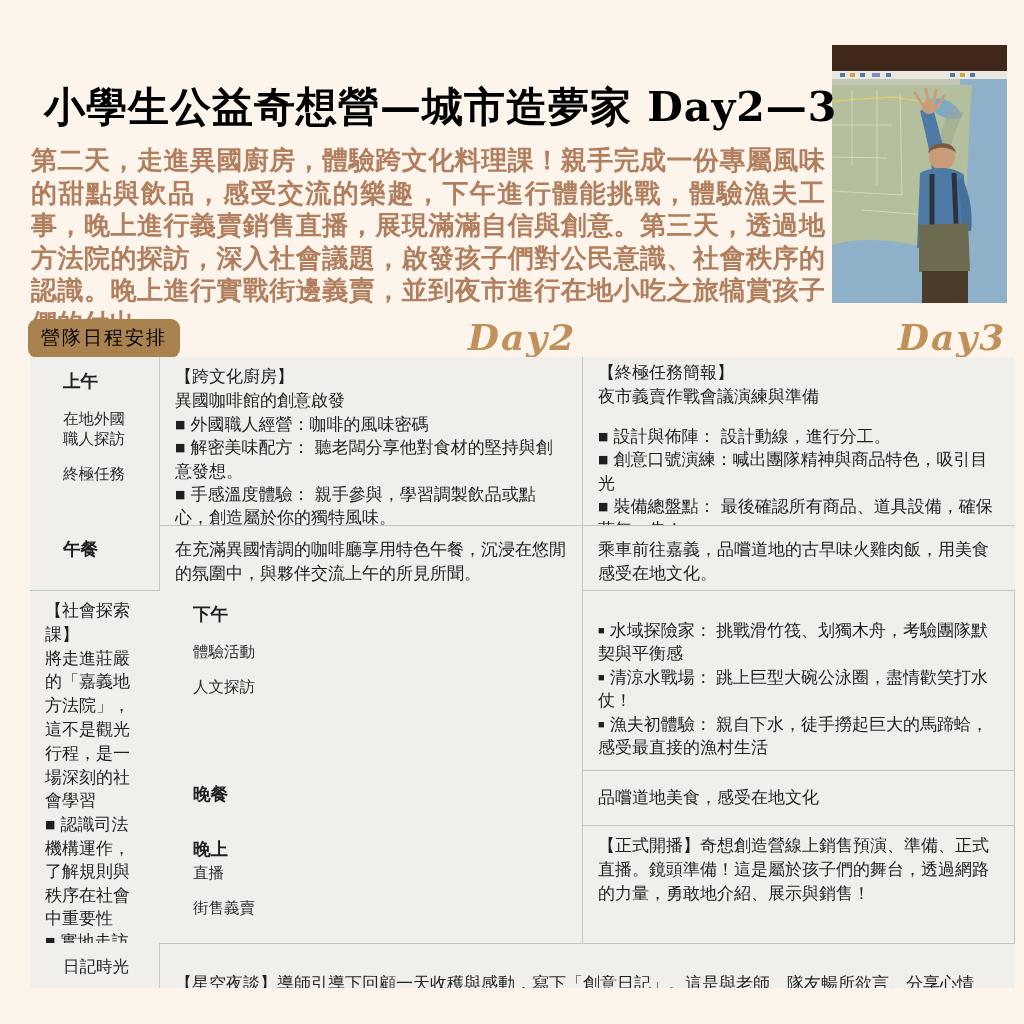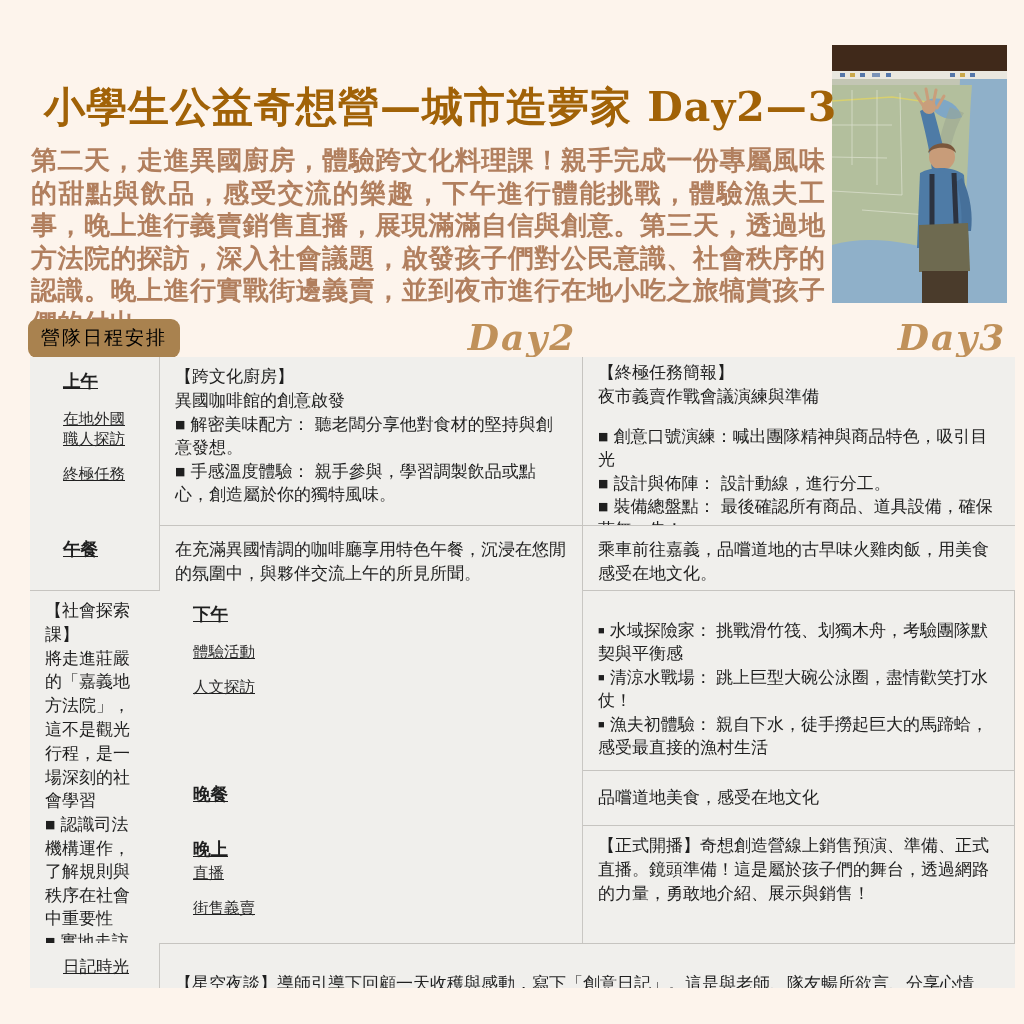--- a/index.html
+++ b/index.html
@@ -3,21 +3,21 @@
 <meta charset="utf-8">
 <style>
   html,body { margin:0; padding:0; }
   .page {
     position:relative; width:1024px; height:1024px;
     background:#fdf4ec; overflow:hidden;
     font-family:"DejaVu Serif","Liberation Serif",serif;
   }
   .title {
     position:absolute; left:44px; top:80px;
-    font-size:41px; font-weight:bold; color:#a16207; letter-spacing:1px;
+    font-size:41px; font-weight:bold; color:#000000; letter-spacing:1px;
     white-space:nowrap;
   }
   .intro {
     position:absolute; left:31px; top:144px; width:794px;
     font-size:26px; line-height:32.5px; font-weight:bold;
     color:#b17f5e; text-align:justify;
   }
   .photo {
     position:absolute; left:832px; top:45px; width:175px; height:258px;
     overflow:hidden;
@@ -36,21 +36,21 @@
   .day3-header { left:842px; }
   .table {
     position:absolute; left:30px; top:357px; width:985px; height:631px;
     background:#f0efec; color:#1f1f1f;
     display:grid;
     grid-template-columns:130px 423px 432px;
     grid-template-rows:168px 65px 180px 55px 118px 45px;
     font-size:17px;
   }
   .cell { box-sizing:border-box; overflow:hidden; line-height:1.4; }
-  .label-cell { border-right:1px solid #c9c7c3; padding:12px 6px 0 33px;text-decoration:underline; }
+  .label-cell { border-right:1px solid #c9c7c3; padding:12px 6px 0 33px; }
   .content-cell { padding:8px 16px 0 15px; }
   .b-top { border-top:1px solid #c6c4c0; }
   .b-right { border-right:1px solid #c6c4c0; }
   .day3-rest { grid-row:3 / span 3; }
   .diary-cell { grid-column:2 / span 2; padding-top:28px; }
   .time { font-weight:bold; font-size:17.5px; }
   .time-normal { font-weight:normal; font-size:16.5px; }
   .sub { font-size:15.5px; margin-top:15px; white-space:pre-line; line-height:1.3; color:#2a2a2a; }
   .sub-tight { margin-top:1px; }
   .bl { line-height:1.38; }
@@ -130,29 +130,30 @@
 
     <div class="cell label-cell">
       <div class="time">上午</div>
       <div class="sub">在地外國
 職人探訪</div>
       <div class="sub">終極任務</div>
     </div>
     <div class="cell content-cell b-right">
       <div>【跨文化廚房】</div>
       <div>異國咖啡館的創意啟發</div>
+      <div class="bl"><span class="sq">■</span><span>外國職人經營：咖啡的風味密碼</span></div>
       <div class="bl"><span class="sq">■</span><span>解密美味配方： 聽老闆分享他對食材的堅持與創意發想。</span></div>
       <div class="bl"><span class="sq">■</span><span>手感溫度體驗： 親手參與，學習調製飲品或點心，創造屬於你的獨特風味。</span></div>
     </div>
     <div class="cell content-cell pt4">
       <div>【終極任務簡報】</div>
       <div>夜市義賣作戰會議演練與準備</div>
       <div class="mt16">
+        <div class="bl"><span class="sq">■</span><span>設計與佈陣： 設計動線，進行分工。</span></div>
         <div class="bl"><span class="sq">■</span><span>創意口號演練：喊出團隊精神與商品特色，吸引目光</span></div>
-        <div class="bl"><span class="sq">■</span><span>設計與佈陣： 設計動線，進行分工。</span></div>
         <div class="bl"><span class="sq">■</span><span>裝備總盤點： 最後確認所有商品、道具設備，確保萬無一失！</span></div>
       </div>
     </div>
 
     <div class="cell label-cell">
       <div class="time">午餐</div>
     </div>
     <div class="cell content-cell b-top b-right lunch-cell">在充滿異國情調的咖啡廳享用特色午餐，沉浸在悠閒的氛圍中，與夥伴交流上午的所見所聞。</div>
     <div class="cell content-cell b-top lunch-cell">乘車前往嘉義，品嚐道地的古早味火雞肉飯，用美食感受在地文化。</div>
 

